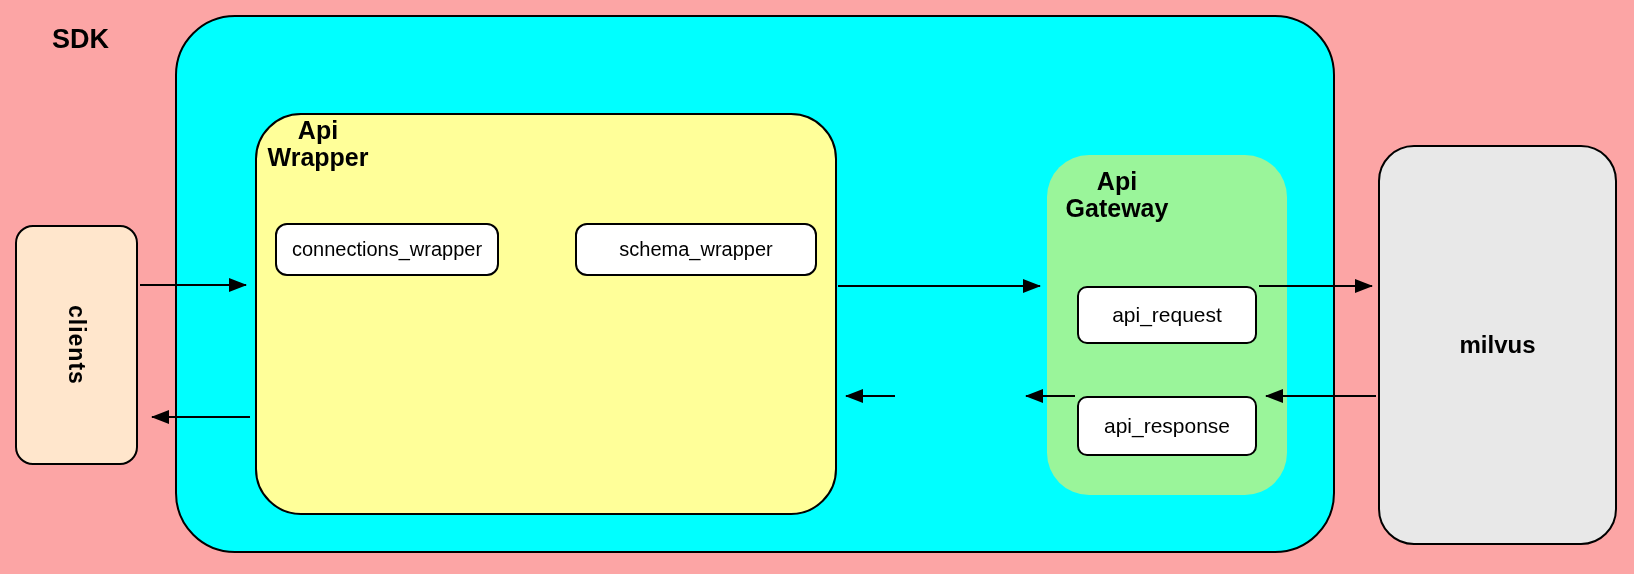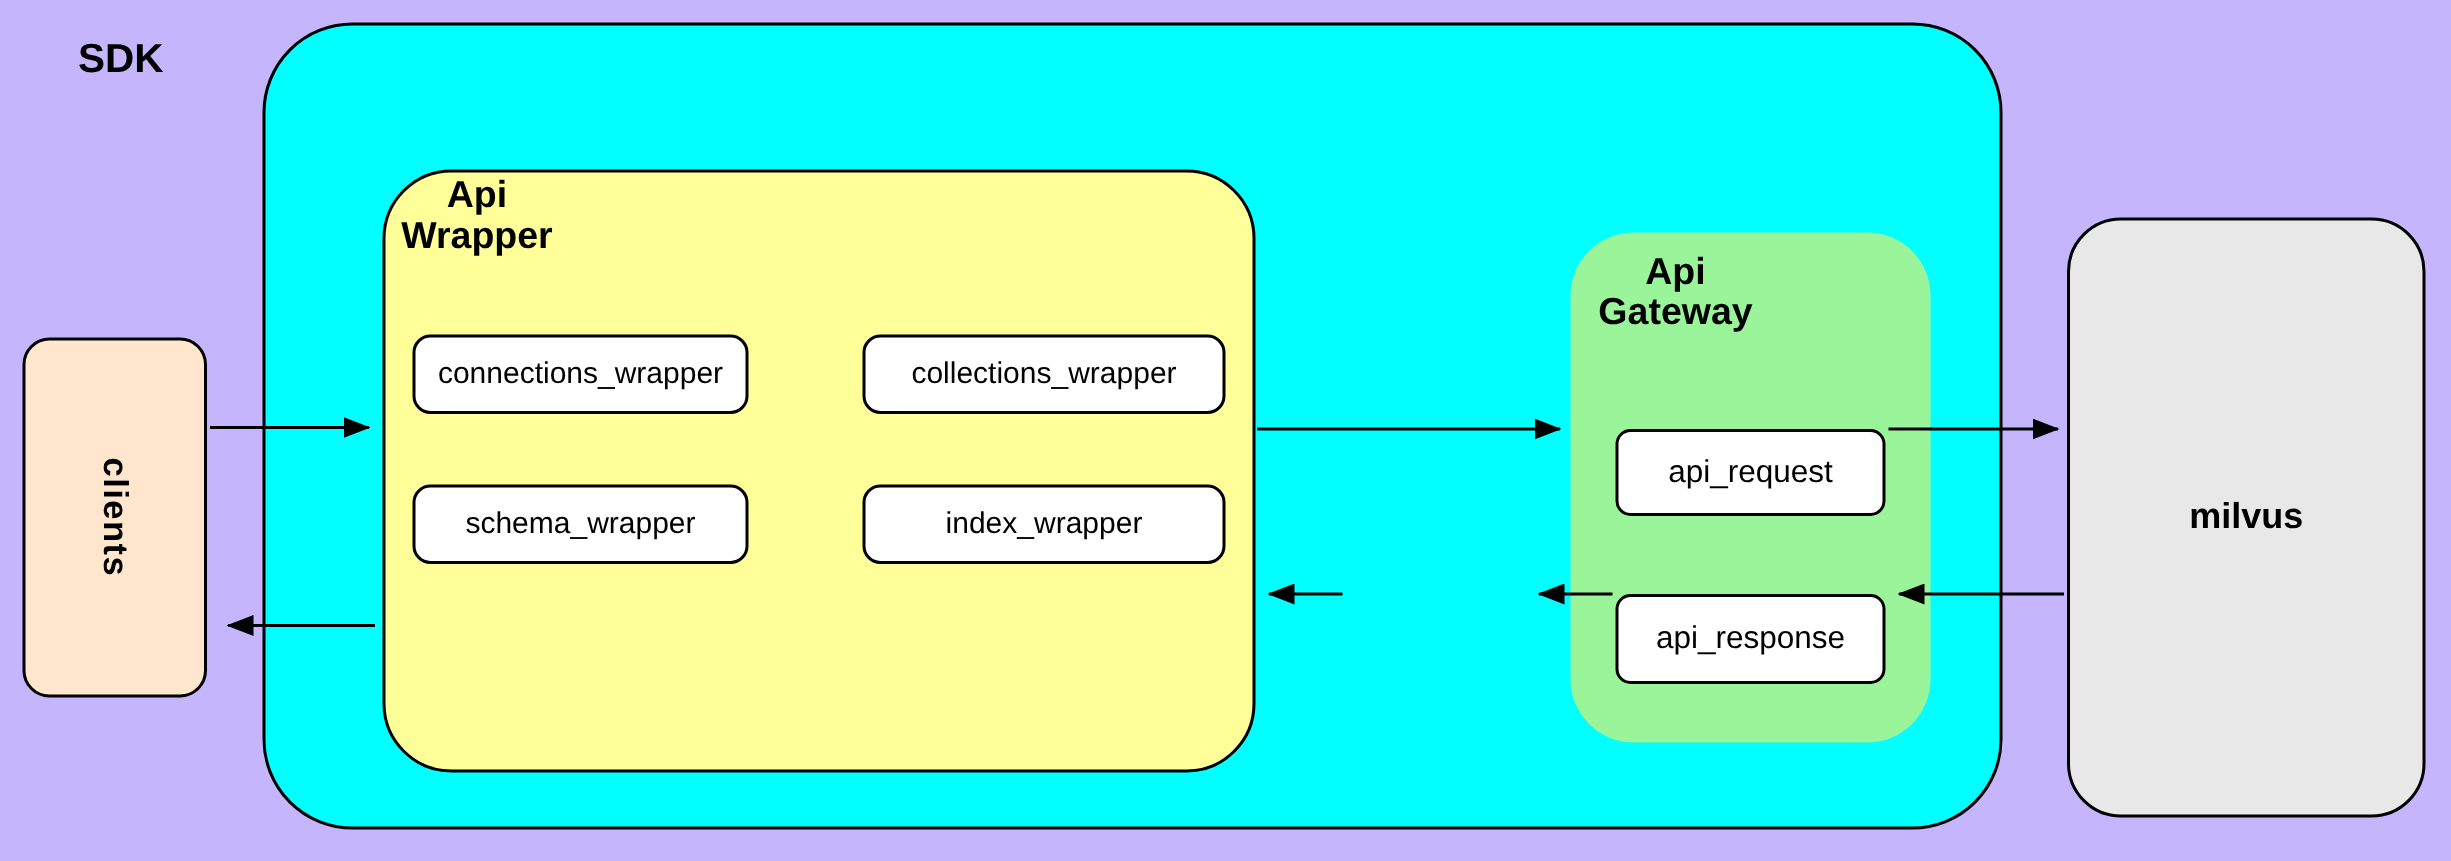--- a/index.html
+++ b/index.html
@@ -5,21 +5,21 @@
   * { margin: 0; padding: 0; box-sizing: border-box; }
   html, body { background: #ffffff; }
   body {
     font-family: "Liberation Sans", sans-serif;
     color: #000;
   }
   .stage {
     position: relative;
     width: 1634px;
     height: 574px;
-    background: #c4b5fd;
+    background: #fca5a5;
     overflow: hidden;
   }
   .node {
     position: absolute;
     border: 2px solid #000000;
   }
   
   .sdk {
     left: 175px; top: 15px; width: 1160px; height: 538px;
     background: #00ffff;
@@ -121,23 +121,21 @@
 
   <div class="node sdk"></div>
   <div class="sdk-label">SDK</div>
 
   <div class="node api-wrapper"></div>
   <div class="wrapper-label">Api
 Wrapper</div>
 
   <div class="modules">
     <div class="module">connections_wrapper</div>
-    <div class="module">collections_wrapper</div>
     <div class="module">schema_wrapper</div>
-    <div class="module">index_wrapper</div>
   </div>
 
 
   <div class="node gateway"></div>
   <div class="gateway-label">Api
 Gateway</div>
   <div class="small-box api-request">api_request</div>
   <div class="small-box api-response">api_response</div>
 
   <div class="node clients">

